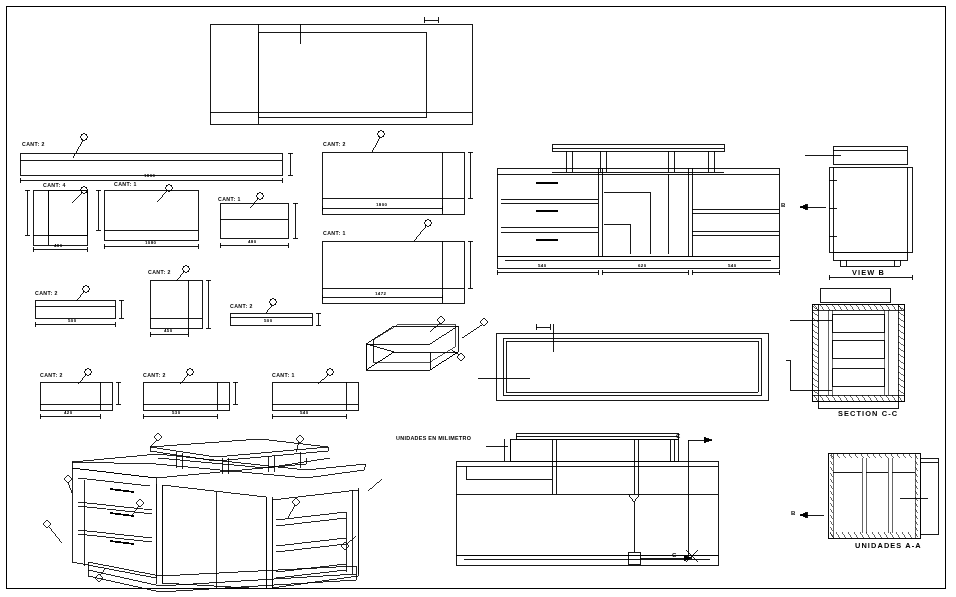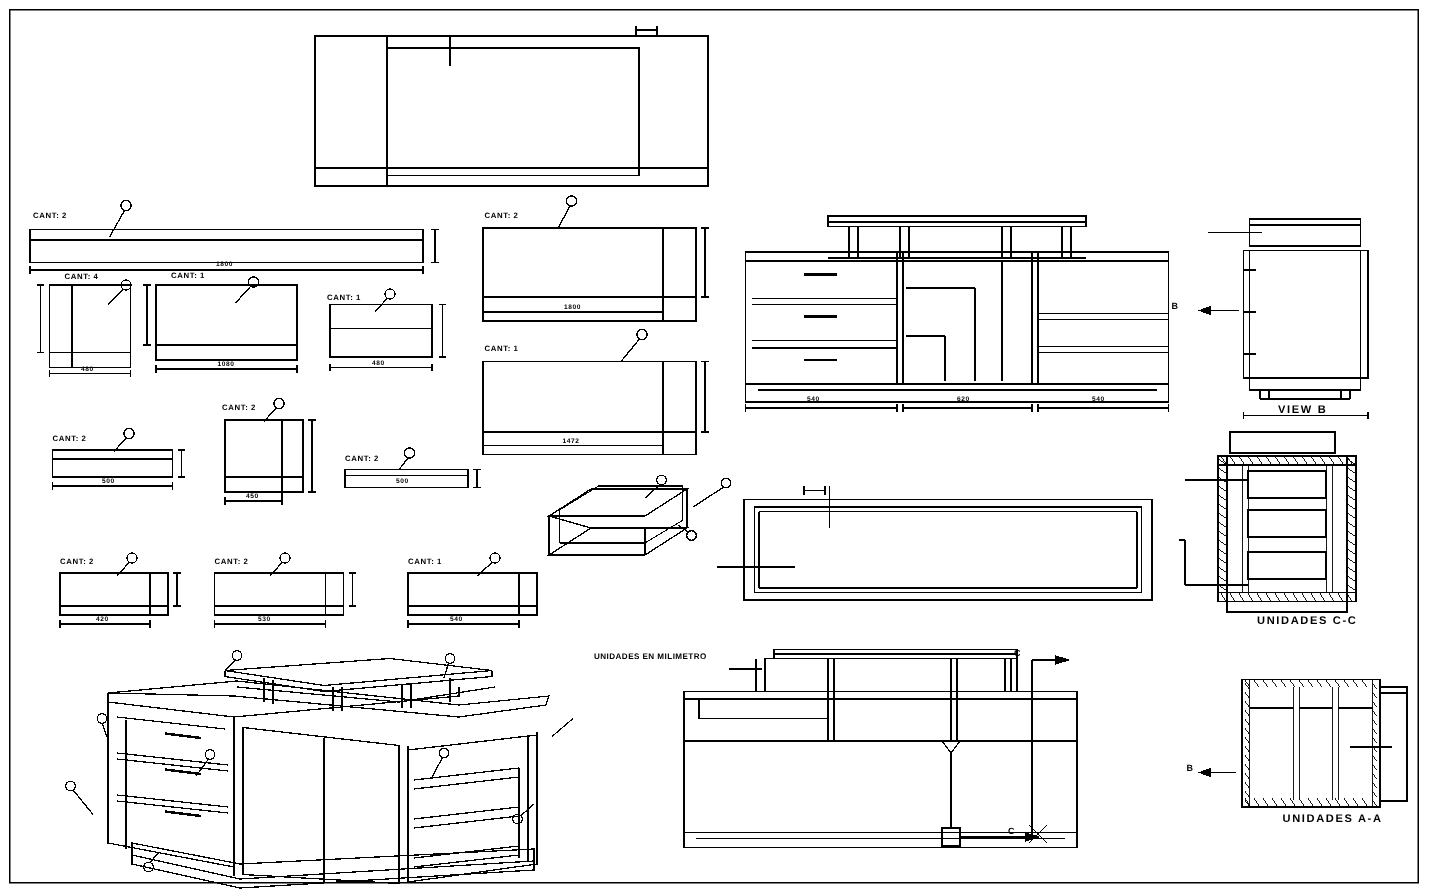--- a/index.html
+++ b/index.html
@@ -465,18 +465,18 @@
   <div class="lbl dim" style="left:538px;top:263px">540</div>
   <div class="lbl dim" style="left:638px;top:263px">620</div>
   <div class="lbl dim" style="left:728px;top:263px">540</div>
 
   <div class="lbl mk" style="left:781px;top:202px">B</div>
   <div class="lbl mk" style="left:791px;top:510px">B</div>
   <div class="lbl mk" style="left:676px;top:433px">C</div>
   <div class="lbl mk" style="left:672px;top:552px">C</div>
 
   <div class="lbl secttl" style="left:852px;top:268px">VIEW B</div>
-  <div class="lbl secttl" style="left:838px;top:409px">UNIDADES C-C</div>
+  <div class="lbl secttl" style="left:838px;top:409px">SECTION C-C</div>
   <div class="lbl secttl" style="left:855px;top:541px">UNIDADES A-A</div>
 
   <div class="lbl units" style="left:396px;top:435px">UNIDADES EN MILIMETRO</div>
 
 </div>
 
 </body></html>

